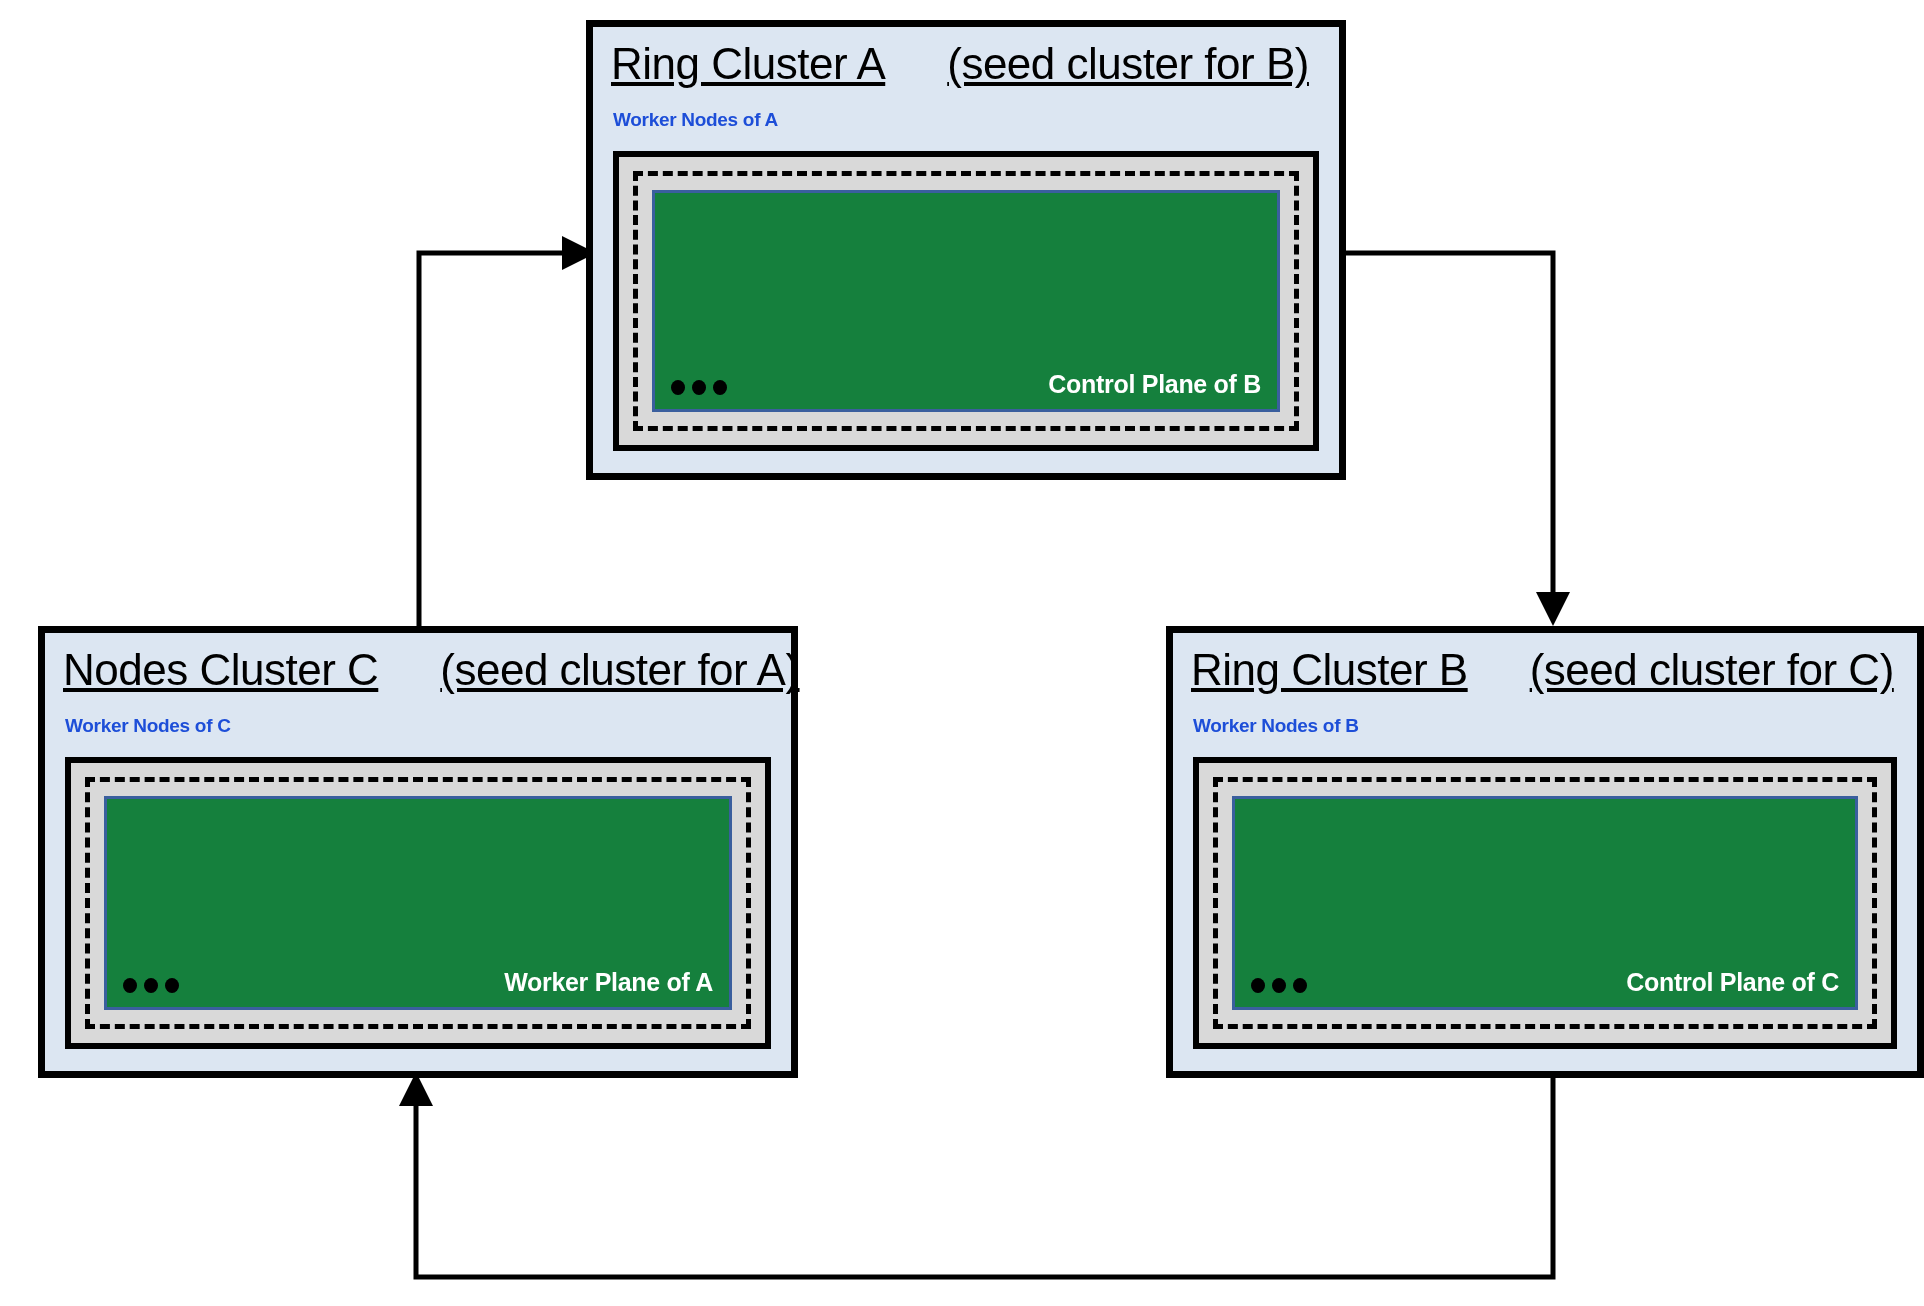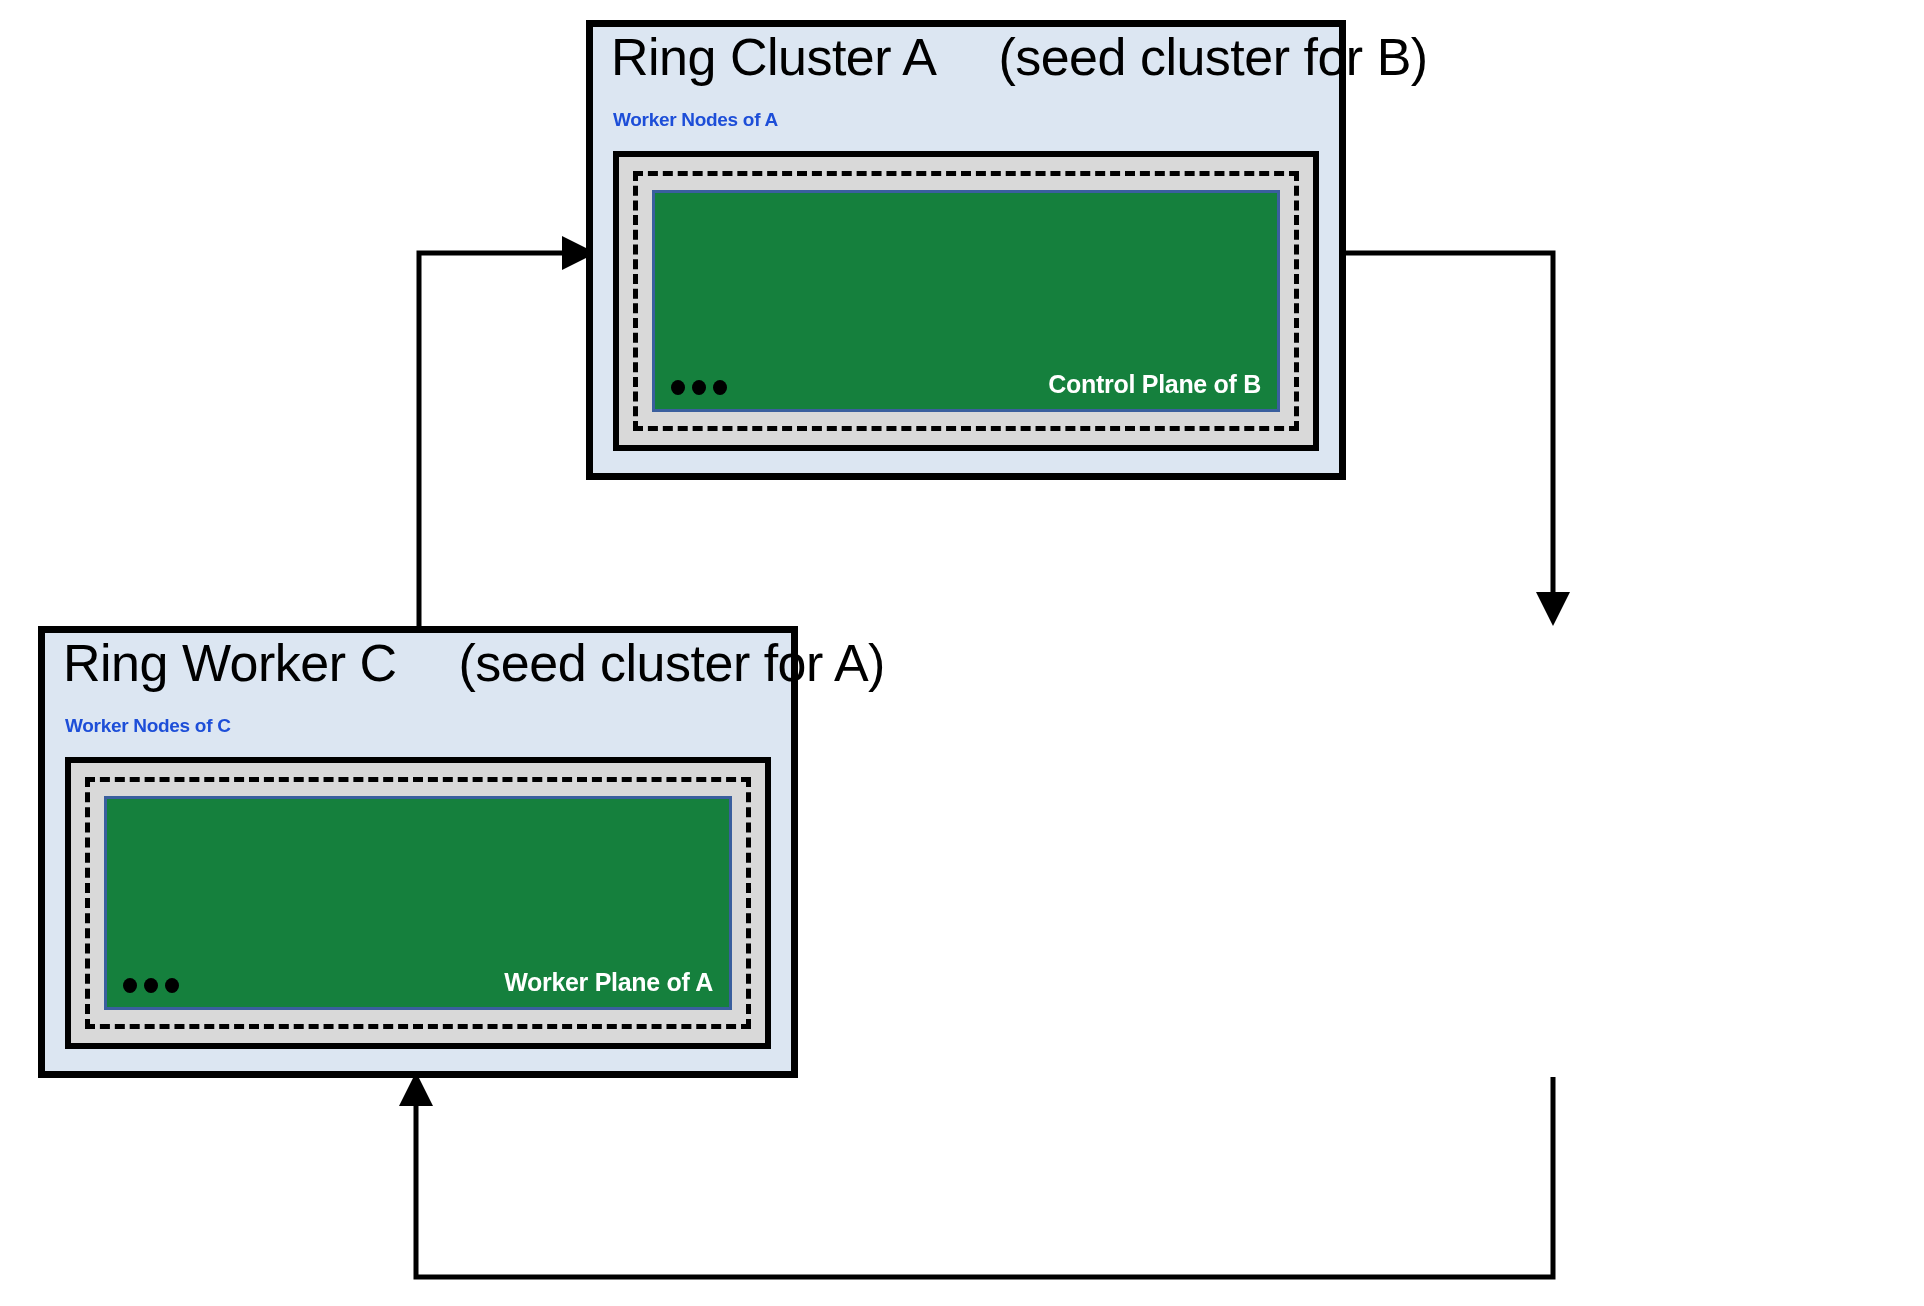--- a/index.html
+++ b/index.html
@@ -22,26 +22,27 @@
   .cluster {
     position: absolute;
     background: #dce6f2;
     border: 7px solid #000000;
     box-sizing: border-box;
     z-index: 5;
   }
   .cluster-title {
     position: absolute;
     left: 18px;
-    top: 0;
+    top: 12px;
     white-space: nowrap;
-    font-size: 52px;
+    font-size: 44px;
     font-weight: 400;
     color: #000000;
     letter-spacing: -0.5px;
+    text-decoration: underline;
   }
   .cluster-title .seed {
     margin-left: 62px;
   }
   .worker-label {
     position: absolute;
     left: 20px;
     top: 82px;
     font-size: 19px;
     font-weight: 700;
@@ -166,32 +167,51 @@
               <span></span>
           </div>
           <div class="cp-label">Control Plane of B</div>
         </div>
       </div>
     </div>
   </div>
 
   <div class="cluster" style="left:38px; top:626px; width:760px; height:452px;">
     <div class="cluster-title">
-      <span>Ring Worker C</span><span class="seed">(seed cluster for A)</span>
+      <span>Nodes Cluster C</span><span class="seed">(seed cluster for A)</span>
     </div>
     <div class="worker-label">Worker Nodes of C</div>
 
     <div class="worker-box">
       <div class="dashed-box">
         <div class="control-plane">
           <div class="cp-dots">
             <span></span>
               <span></span>
               <span></span>
           </div>
           <div class="cp-label">Worker Plane of A</div>
         </div>
       </div>
     </div>
   </div>
 
+  <div class="cluster" style="left:1166px; top:626px; width:758px; height:452px;">
+    <div class="cluster-title">
+      <span>Ring Cluster B</span><span class="seed">(seed cluster for C)</span>
+    </div>
+    <div class="worker-label">Worker Nodes of B</div>
+
+    <div class="worker-box">
+      <div class="dashed-box">
+        <div class="control-plane">
+          <div class="cp-dots">
+            <span></span>
+              <span></span>
+              <span></span>
+          </div>
+          <div class="cp-label">Control Plane of C</div>
+        </div>
+      </div>
+    </div>
+  </div>
 
 </div>
 
 </body></html>

